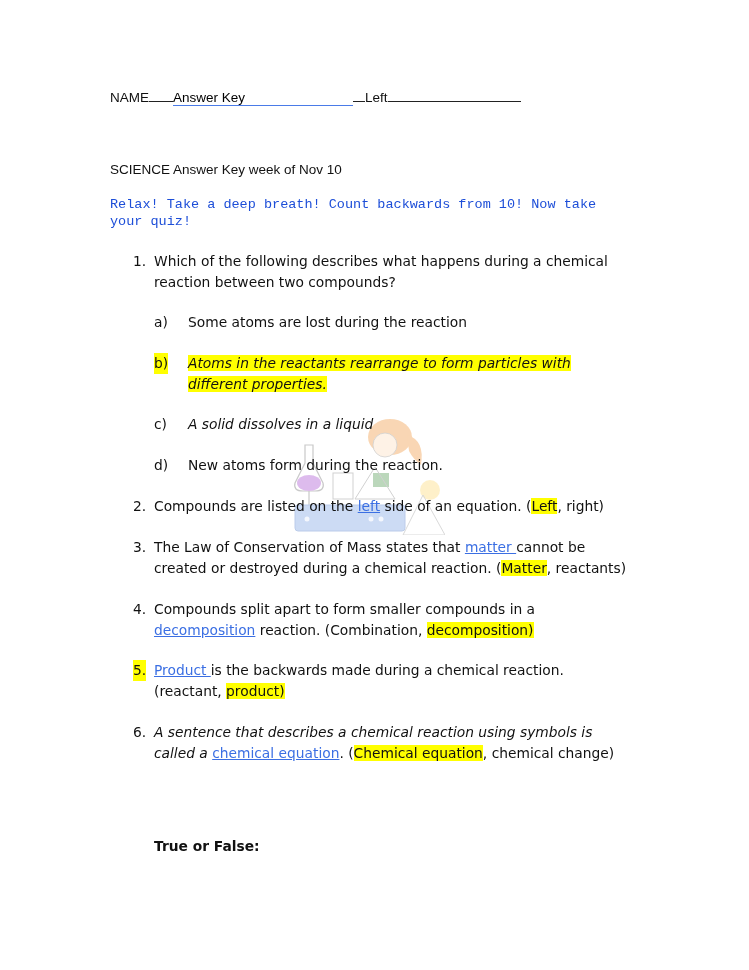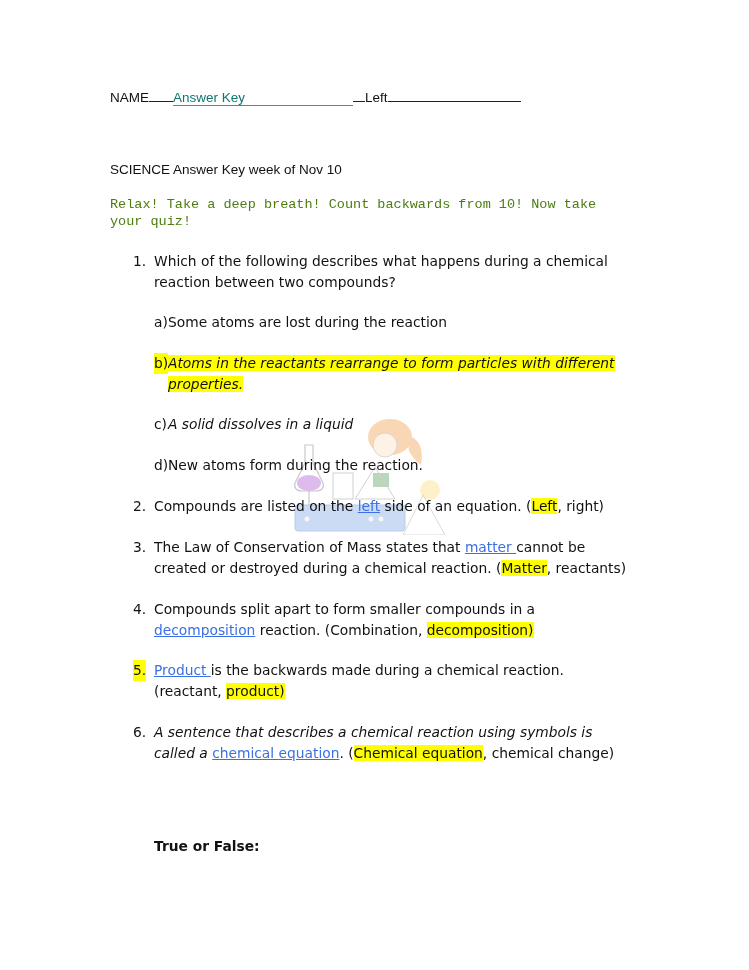--- a/index.html
+++ b/index.html
@@ -4,30 +4,30 @@
 <style>
   html, body { margin: 0; padding: 0; background: #ffffff; }
   body { width: 749px; height: 970px; position: relative; overflow: hidden; color: #111; }
   .page { position: absolute; left: 0; top: 0; width: 749px; height: 970px; background: #fff; }
   .sans { font-family: "Liberation Sans", "DejaVu Sans", sans-serif; }
   .comic { font-family: "DejaVu Sans", sans-serif; }
   .mono { font-family: "Liberation Mono", "DejaVu Sans Mono", monospace; }
 
   .hdr { position: absolute; left: 110px; font-size: 13.5px; color: #111; white-space: nowrap; }
   .blank { display: inline-block; border-bottom: 1px solid #222; height: 12px; vertical-align: baseline; }
-  .link-blank { display: inline-block; border-bottom: 1px solid #4a7be8; color: #0f766e; vertical-align: baseline; }
+  .link-blank { display: inline-block; border-bottom: 1px solid #4a7be8; color: #000000; vertical-align: baseline; }
 
-  .intro { position: absolute; left: 110px; top: 196px; font-size: 13.5px; line-height: 17px; color: #4d7c0f; width: 520px; }
+  .intro { position: absolute; left: 110px; top: 196px; font-size: 13.5px; line-height: 17px; color: #1d4ed8; width: 520px; }
 
   .q { position: absolute; left: 133px; font-size: 13.8px; line-height: 21px; color: #111; width: 500px; }
   .q .num { position: absolute; left: 0; top: 0; }
   .q .body { margin-left: 21px; display: block; }
   .opt { position: absolute; left: 154px; font-size: 13.8px; line-height: 21px; width: 480px; color: #111; }
   .opt .num { position: absolute; left: 0; top: 0; }
-  .opt .body { margin-left: 14px; display: block; }
+  .opt .body { margin-left: 34px; display: block; }
   .hl { background: #ffff00; }
   .ln { color: #3b6fe3; text-decoration: underline; }
   .ital { font-style: italic; }
   .bold { font-weight: bold; }
 
   .watermark { position: absolute; left: 285px; top: 415px; width: 160px; height: 120px; opacity: 0.45; }
 </style>
 </head>
 <body>
 

